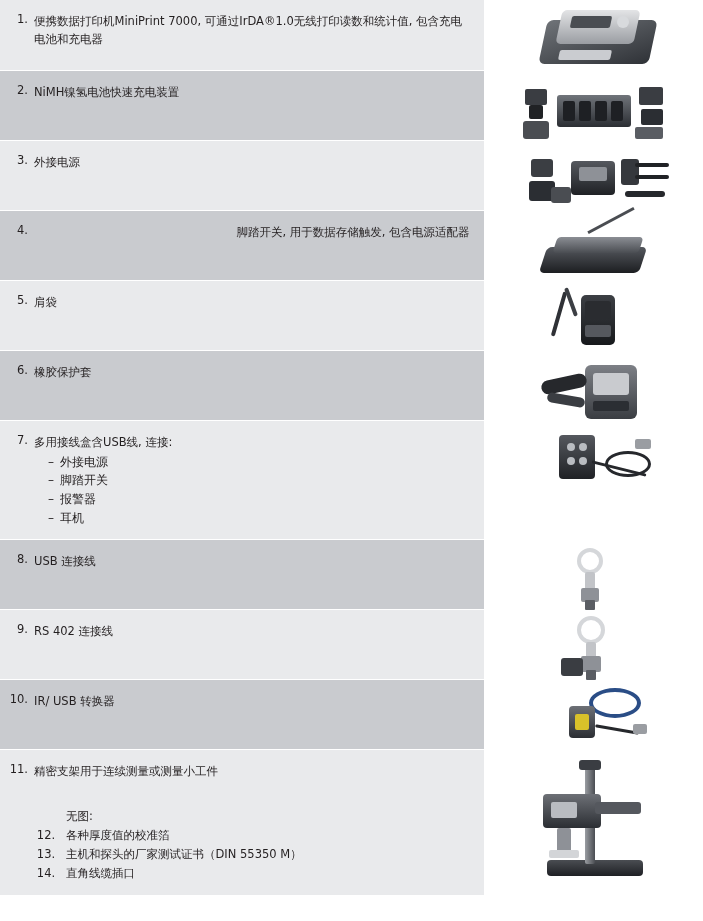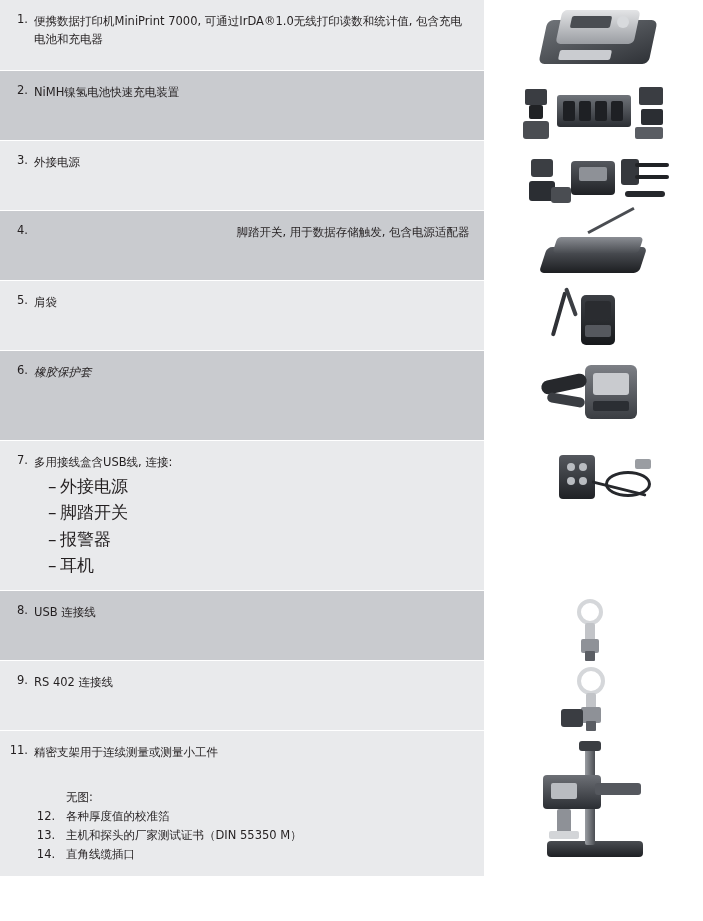--- a/index.html
+++ b/index.html
@@ -61,21 +61,21 @@
   }
   tr.light td.num, tr.light td.desc { background: #e9eaec; }
   tr.dark  td.num, tr.dark  td.desc { background: #c9cbcf; }
 
   .sublist {
     margin: 2px 0 0 14px;
     padding: 0;
     list-style: none;
   }
   .sublist li {
-    font-size: 17px;
+    font-size: 12px;
     line-height: 1.55;
   }
   .sublist li .dash { display: inline-block; width: 12px; }
 
   .tail {
     margin-top: 26px;
   }
   .tail-line {
     display: flex;
     font-size: 11.5px;
@@ -187,21 +187,21 @@
             <div class="shape" style="left:100px;top:20px;width:26px;height:18px;background:#2a2c30;border-radius:3px;"></div>
             <div class="shape" style="left:100px;top:44px;width:26px;height:12px;background:#55585e;border-radius:2px;"></div>
             <div class="shape" style="left:72px;top:10px;width:4px;height:46px;background:#2f3136;border-radius:3px;transform:rotate(16deg);"></div>
             <div class="shape" style="left:84px;top:6px;width:4px;height:30px;background:#3c3f44;border-radius:3px;transform:rotate(-20deg);"></div>
           </div>
         </td>
       </tr>
 
       <tr class="dark">
         <td class="num">6.</td>
-        <td class="desc" style="height:90px;font-style:italic;">橡胶保护套</td>
+        <td class="desc" style="height:70px;">橡胶保护套</td>
         <td class="pic">
           <div class="photo">
             <div class="shape" style="left:100px;top:14px;width:52px;height:54px;background:linear-gradient(180deg,#7d8086,#3a3d42);border-radius:6px;"></div>
             <div class="shape" style="left:108px;top:22px;width:36px;height:22px;background:#c9cbcf;border-radius:3px;"></div>
             <div class="shape" style="left:108px;top:50px;width:36px;height:10px;background:#2b2e33;border-radius:2px;"></div>
             <div class="shape" style="left:56px;top:26px;width:46px;height:14px;background:#26282c;border-radius:7px;transform:rotate(-12deg);"></div>
             <div class="shape" style="left:62px;top:44px;width:38px;height:10px;background:#3a3d42;border-radius:5px;transform:rotate(10deg);"></div>
           </div>
         </td>
       </tr>
@@ -251,20 +251,33 @@
           <div class="photo">
             <div class="shape" style="left:92px;top:6px;width:28px;height:28px;border:4px solid #d5d7da;border-radius:50%;background:transparent;"></div>
             <div class="shape" style="left:101px;top:32px;width:10px;height:16px;background:#c2c4c8;border-radius:2px;"></div>
             <div class="shape" style="left:96px;top:46px;width:20px;height:16px;background:#8e9197;border-radius:2px;"></div>
             <div class="shape" style="left:76px;top:48px;width:22px;height:18px;background:#3a3d42;border-radius:3px;"></div>
             <div class="shape" style="left:101px;top:60px;width:10px;height:10px;background:#5a5d63;border-radius:1px;"></div>
           </div>
         </td>
       </tr>
 
+      <tr class="dark">
+        <td class="num">10.</td>
+        <td class="desc" style="height:70px;">IR/ USB  转换器</td>
+        <td class="pic">
+          <div class="photo">
+            <div class="shape" style="left:104px;top:8px;width:52px;height:30px;border:4px solid #2a4d86;border-radius:50%;background:transparent;"></div>
+            <div class="shape" style="left:84px;top:26px;width:26px;height:32px;background:linear-gradient(180deg,#6d7076,#2b2e33);border-radius:4px;"></div>
+            <div class="shape" style="left:90px;top:34px;width:14px;height:16px;background:#d8c12a;border-radius:2px;"></div>
+            <div class="shape" style="left:110px;top:48px;width:44px;height:3px;background:#26282c;border-radius:2px;transform:rotate(10deg);"></div>
+            <div class="shape" style="left:148px;top:44px;width:14px;height:10px;background:#9a9da2;border-radius:2px;"></div>
+          </div>
+        </td>
+      </tr>
 
       <tr class="light">
         <td class="num">11.</td>
         <td class="desc" style="height:134px;margin-top:20px;">
           <span>精密支架用于连续测量或测量小工件</span>
           <div class="tail">
             <div class="tail-head">无图:</div>
             <div style="margin-left:32px;">
               <div class="tail-line">
                 <span class="tnum">12.</span>

